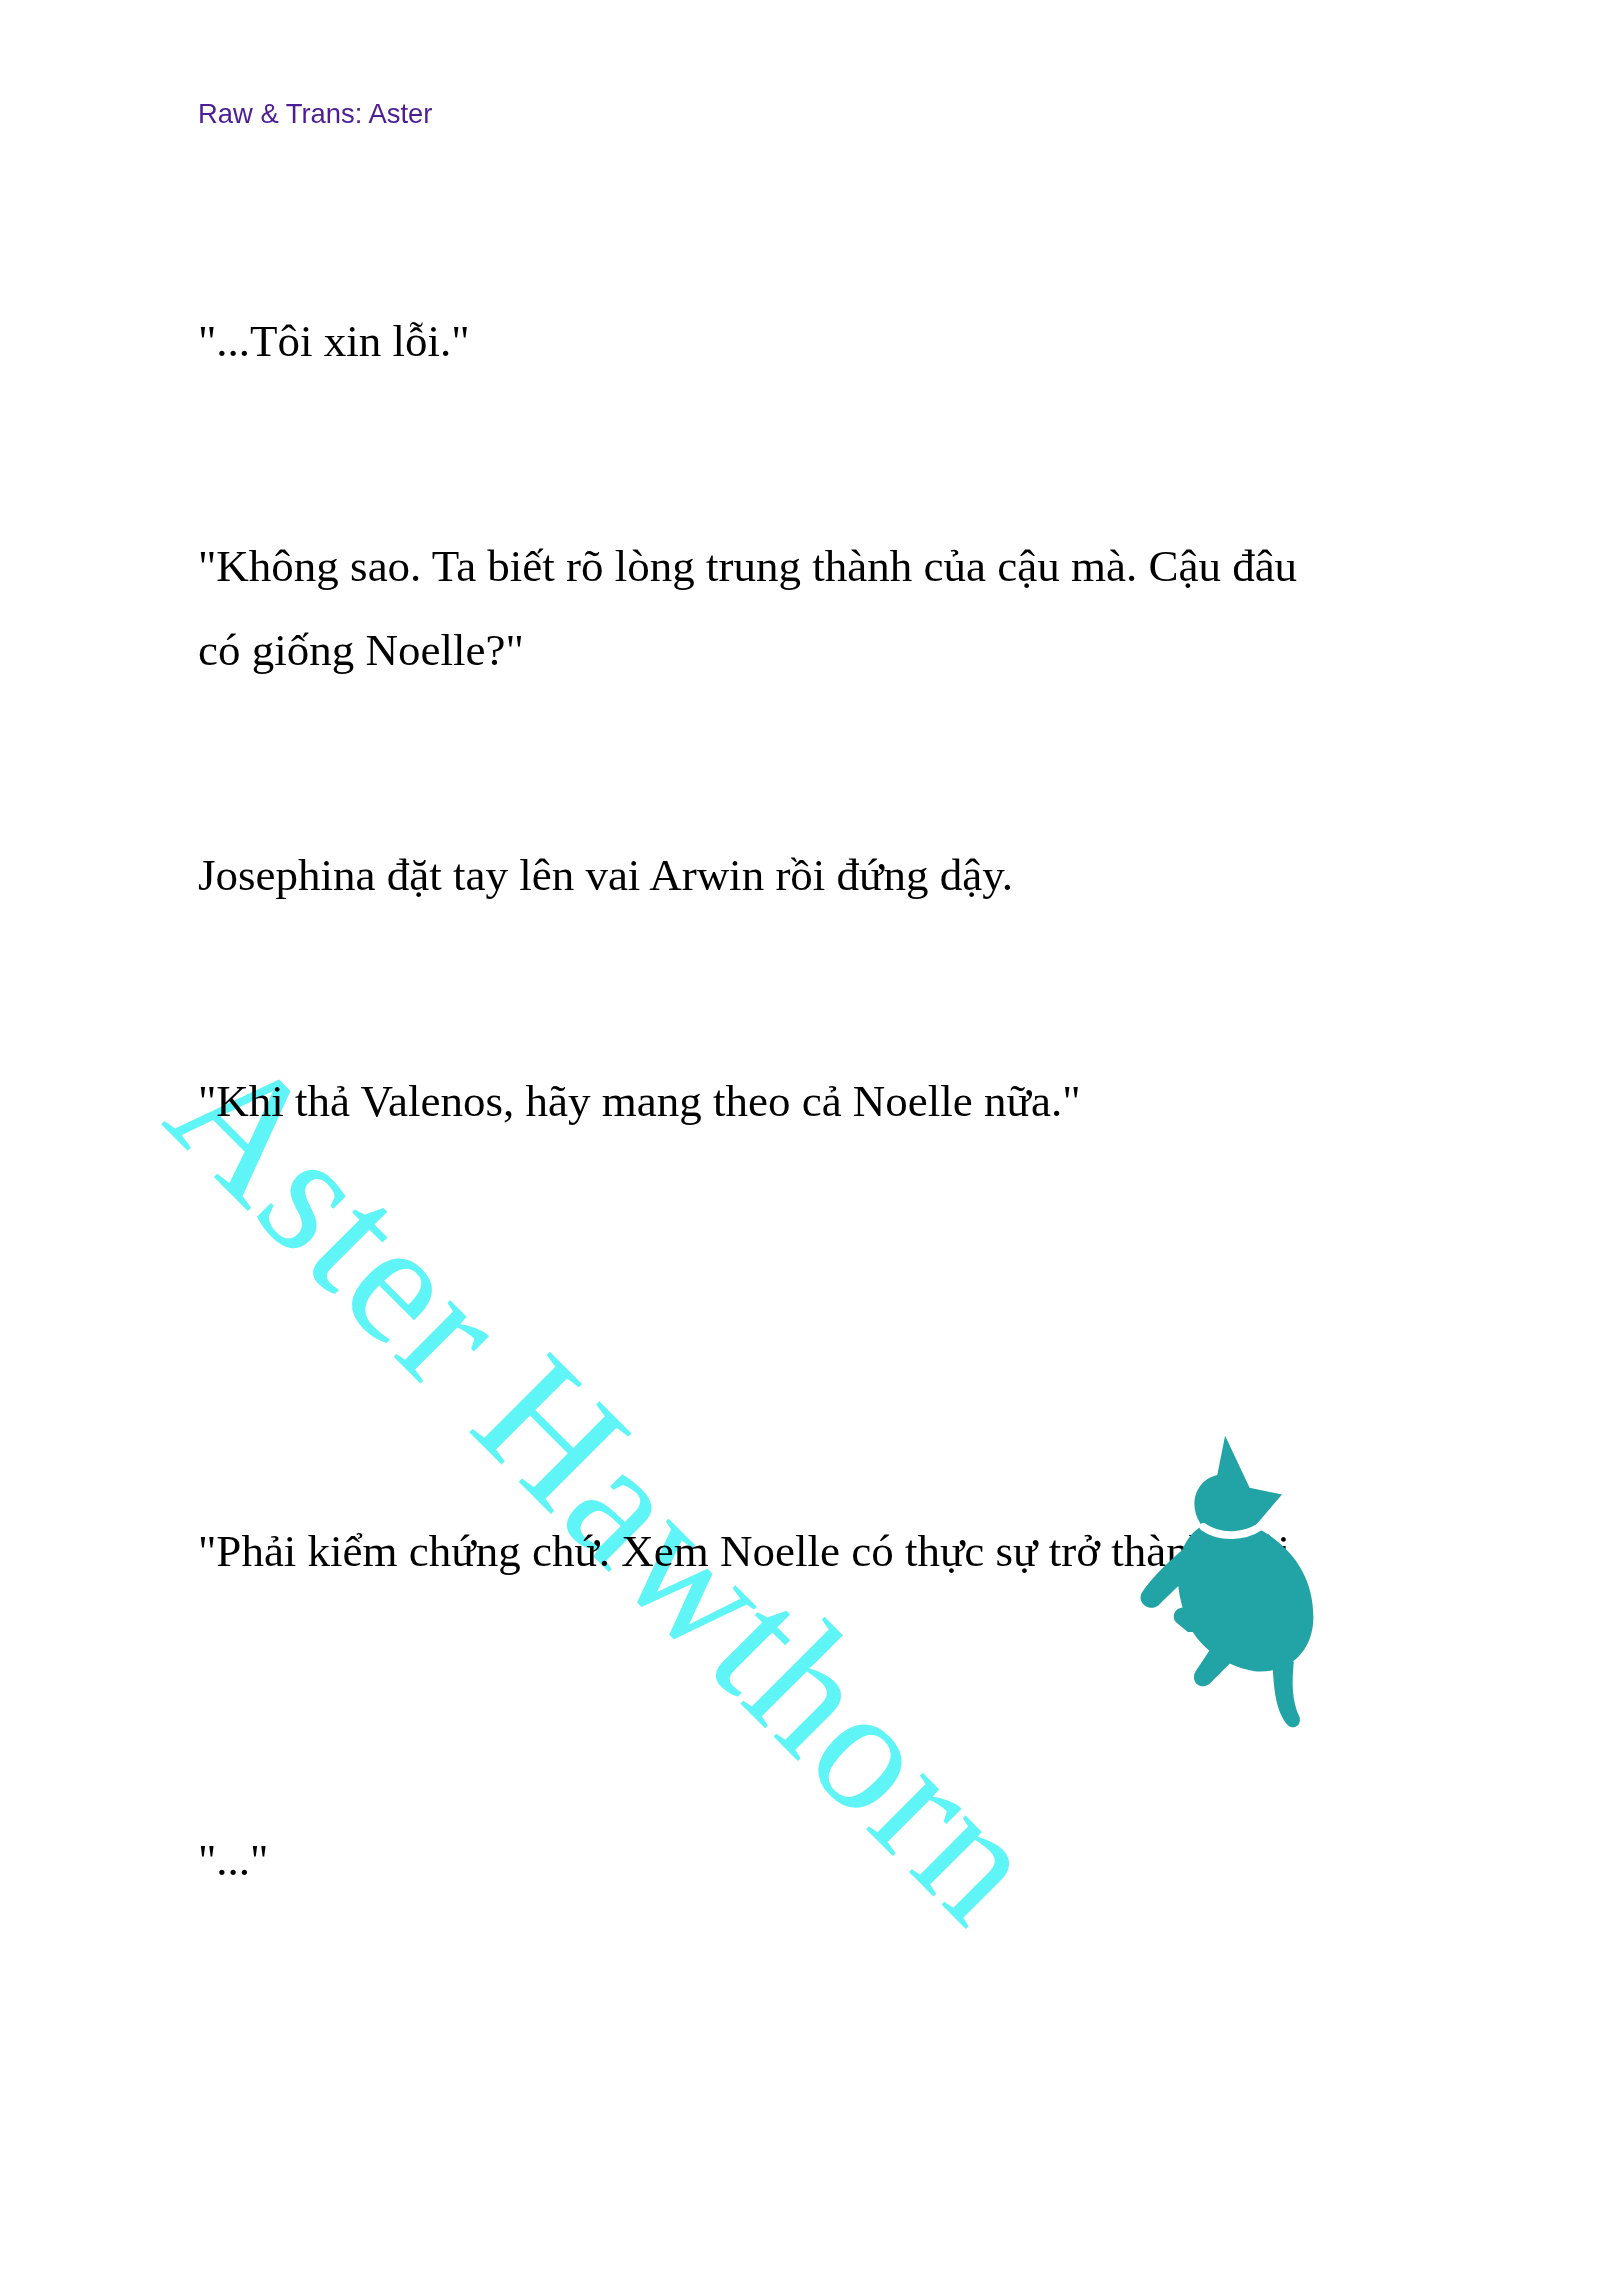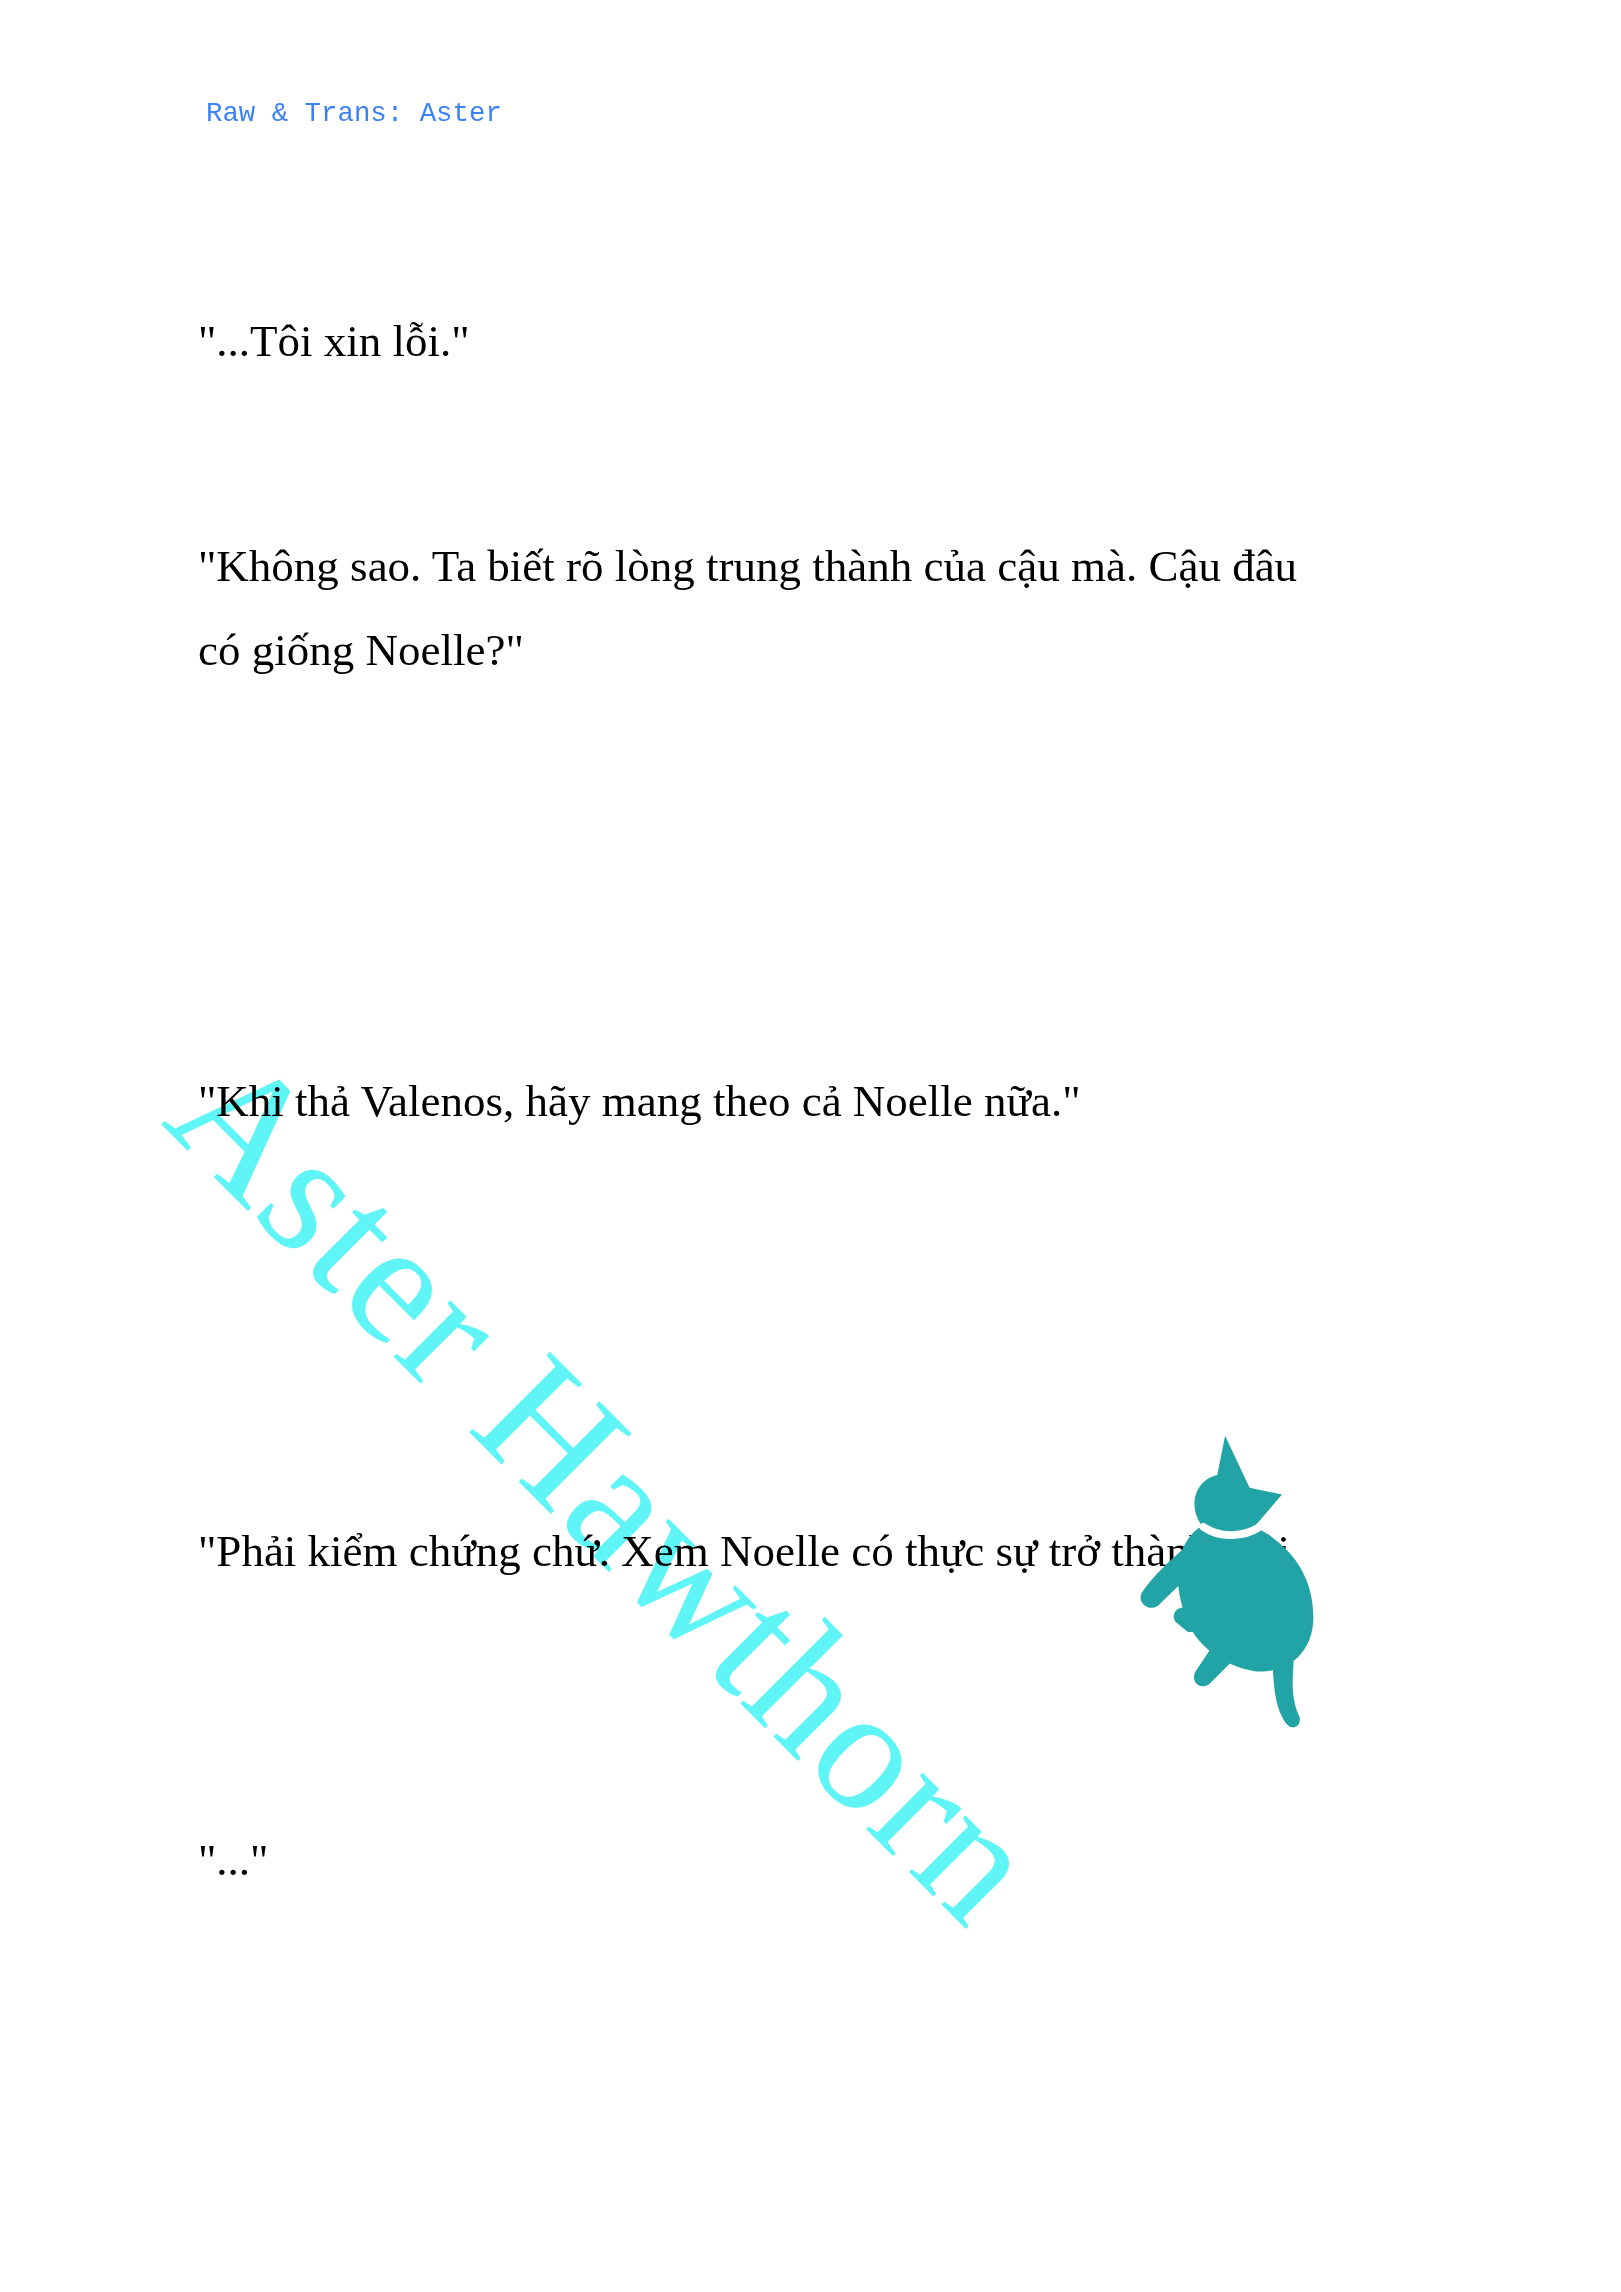--- a/index.html
+++ b/index.html
@@ -15,25 +15,25 @@
   }
   .page {
     position: absolute;
     left: 0; top: 0;
     width: 1621px;
     height: 2293px;
     background: #ffffff;
   }
   .header {
     position: absolute;
-    left: 206px;
+    left: 198px;
     top: 98px;
-    font-family: Liberation Mono, monospace;
+    font-family: Liberation Sans, sans-serif;
     font-size: 27.4px;
-    color: #3b82f6;
+    color: #4c1d95;
     letter-spacing: 0px;
   }
   .para {
     position: absolute;
     left: 198px;
     font-family: "Liberation Serif", serif;
     font-size: 45px;
     color: #000000;
     line-height: 84px;
     white-space: nowrap;
@@ -73,20 +73,23 @@
 
   <div class="para" style="top:299px;">
     <div>"...Tôi xin lỗi."</div>
   </div>
 
   <div class="para" style="top:524px;">
     <div>"Không sao. Ta biết rõ lòng trung thành của cậu mà. Cậu đâu</div>
     <div>có giống Noelle?"</div>
   </div>
 
+  <div class="para" style="top:833px;">
+    <div>Josephina đặt tay lên vai Arwin rồi đứng dậy.</div>
+  </div>
 
   <div class="para" style="top:1059px;">
     <div>"Khi thả Valenos, hãy mang theo cả Noelle nữa."</div>
   </div>
 
 
   <div class="para" style="top:1509px;">
     <div>"Phải kiểm chứng chứ. Xem Noelle có thực sự trở thành Đôi</div>
   </div>
 

